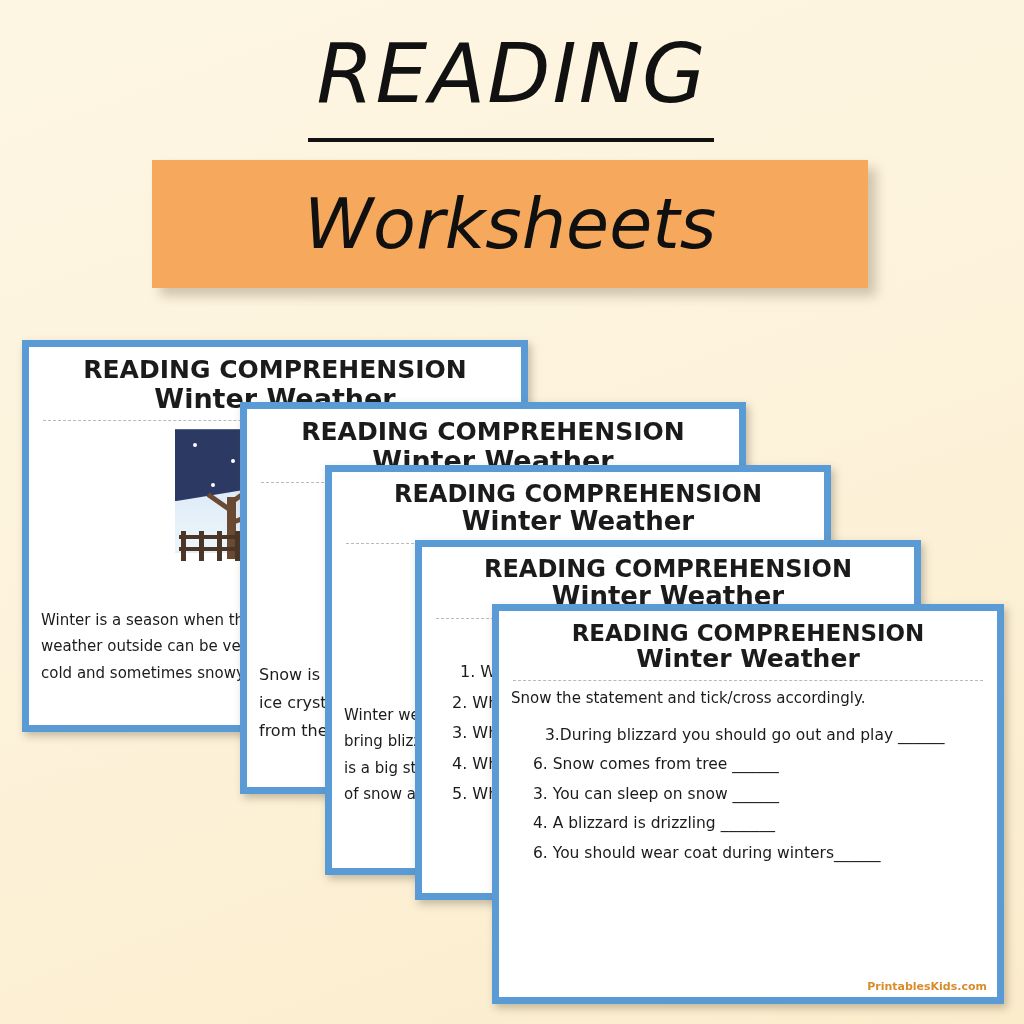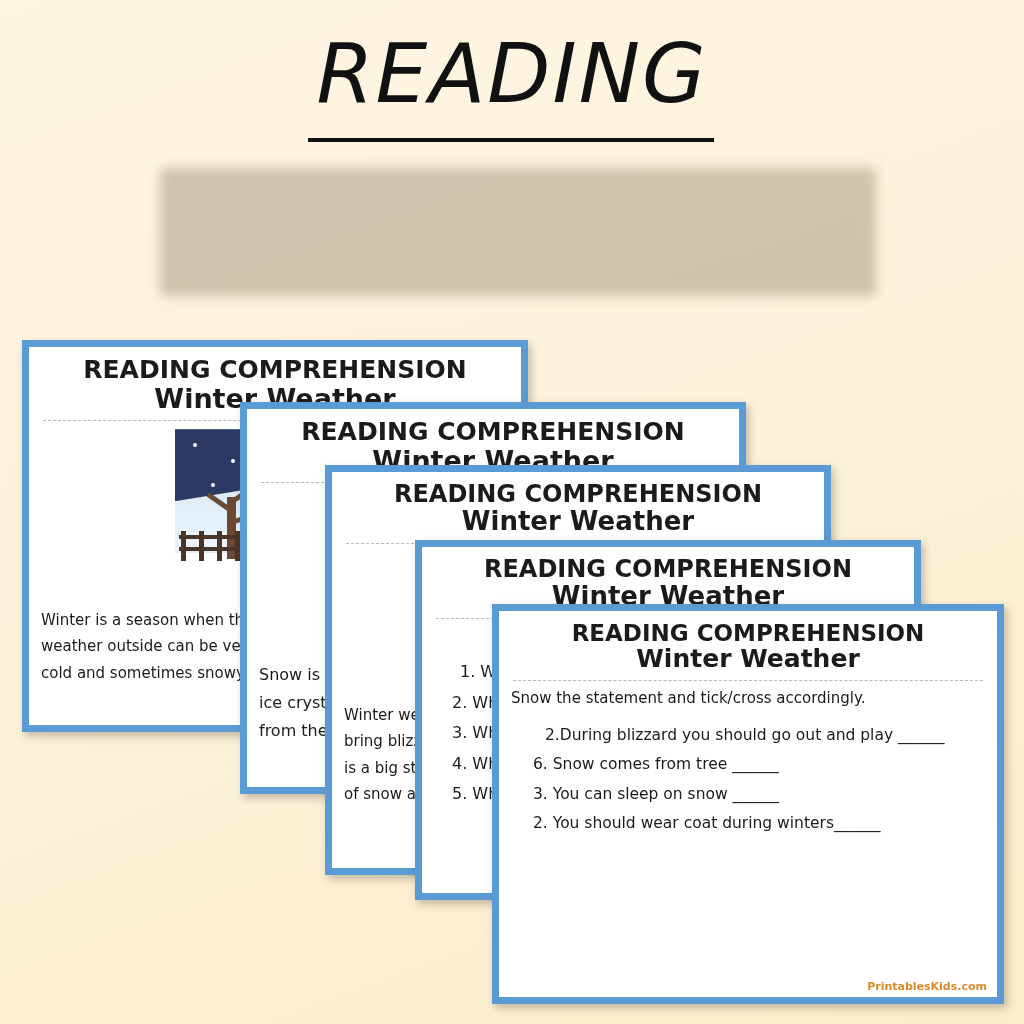--- a/index.html
+++ b/index.html
@@ -253,20 +253,23 @@
 </style>
 </head>
 <body>
 
 <div id="page">
 
   <div class="title-main">READING</div>
   <div class="title-underline"></div>
 
   <div class="banner-shadow"></div>
+  <div class="banner">
+    <div class="banner-text">Worksheets</div>
+  </div>
 
   <div class="sheet" id="sheet1">
     <div class="sheet-inner">
       <div class="sheet-h1">READING COMPREHENSION</div>
       <div class="sheet-h2">Winter Weather</div>
       <div class="divider"></div>
       <div class="illus1">
         <div class="scene">
           <div class="sky-dark"></div>
           <div class="snowflake-dot" style="left:18px; top:14px;"></div>
@@ -363,21 +366,22 @@
     </div>
   </div>
 
   <div class="sheet" id="sheet5">
     <div class="sheet-inner">
       <div class="sheet-h1">READING COMPREHENSION</div>
       <div class="sheet-h2">Winter Weather</div>
       <div class="divider"></div>
       <div class="instruction">Snow the statement and tick/cross accordingly.</div>
       <div style="height:14px;"></div>
-      <div class="q-line" style="padding-left:34px;">2.During blizzard you should go out and play ______</div>
+      <div class="q-line" style="padding-left:34px;">3.During blizzard you should go out and play ______</div>
       <div class="q-line" style="padding-left:22px;">6. Snow comes from tree ______</div>
       <div class="q-line" style="padding-left:22px;">3. You can sleep on snow ______</div>
-      <div class="q-line" style="padding-left:22px;">2. You should wear coat during winters______</div>
+      <div class="q-line" style="padding-left:22px;">4. A blizzard is drizzling _______</div>
+      <div class="q-line" style="padding-left:22px;">6. You should wear coat during winters______</div>
       <div class="watermark">PrintablesKids.com</div>
     </div>
   </div>
 
 </div>
 
 </body></html>

